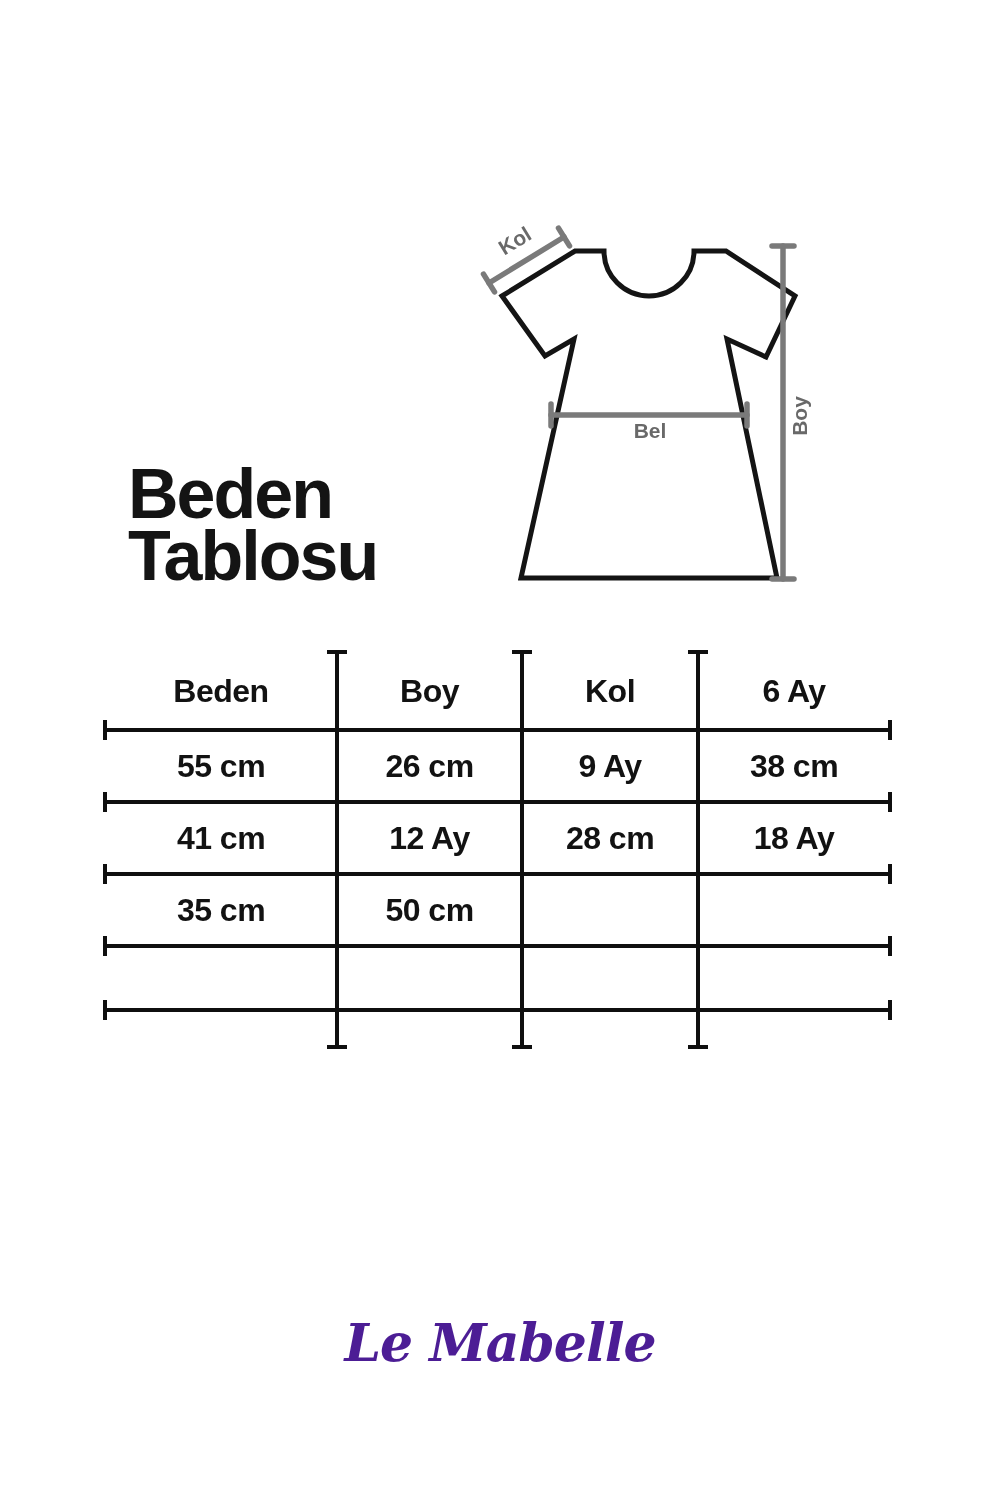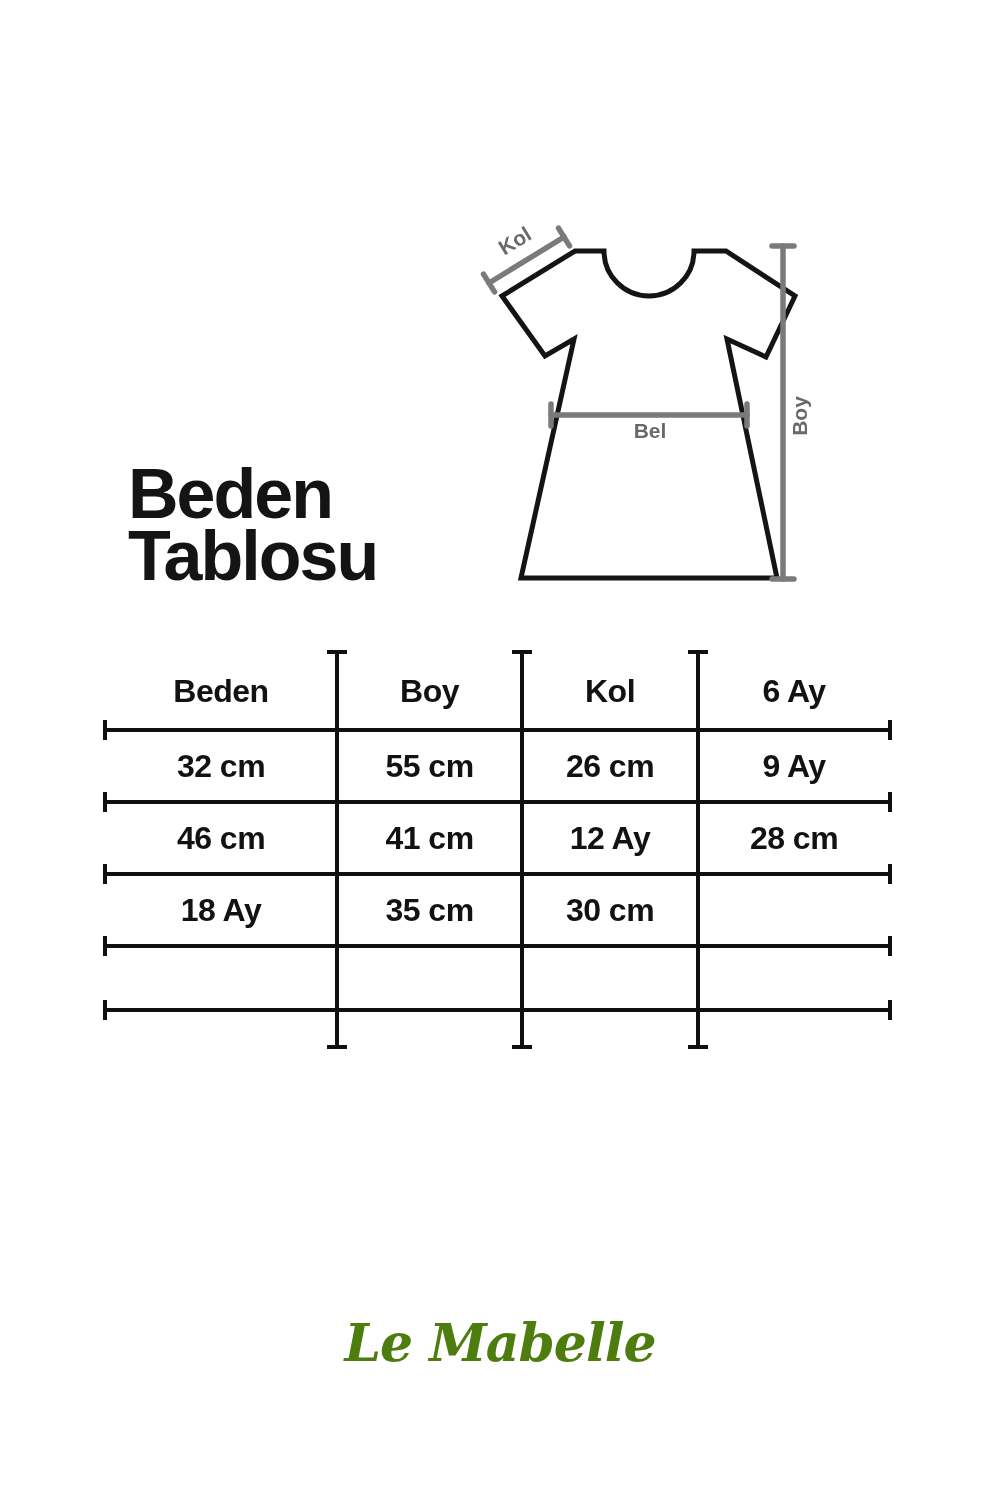--- a/index.html
+++ b/index.html
@@ -87,21 +87,21 @@
   .brand-logo {
     position: absolute;
     left: 0;
     top: 1312px;
     width: 100%;
     text-align: center;
     font-family: "DejaVu Serif", serif;
     font-style: italic;
     font-weight: 700;
     font-size: 52px;
-    color: #4d7c0f;
+    color: #4c1d95;
     letter-spacing: -1px;
   }
 </style>
 </head>
 <body>
 
 <div class="page">
 
   <h1 class="title">
     <span>Beden</span>
@@ -167,31 +167,30 @@
       <line x1="890" y1="1000" x2="890" y2="1020"></line>
     </g>
   </svg>
 
   <div class="size-table">
     <div class="cell">Beden</div>
     <div class="cell">Boy</div>
     <div class="cell">Kol</div>
 
     <div class="cell">6 Ay</div>
-    <div class="cell">32 cm</div>
     <div class="cell">55 cm</div>
     <div class="cell">26 cm</div>
 
     <div class="cell">9 Ay</div>
-    <div class="cell">46 cm</div>
+    <div class="cell">38 cm</div>
     <div class="cell">41 cm</div>
 
     <div class="cell">12 Ay</div>
     <div class="cell">28 cm</div>
 
     <div class="cell">18 Ay</div>
     <div class="cell">35 cm</div>
-    <div class="cell">30 cm</div>
+    <div class="cell">50 cm</div>
   </div>
 
   <div class="brand-logo">Le Mabelle</div>
 
 </div>
 
 </body></html>

